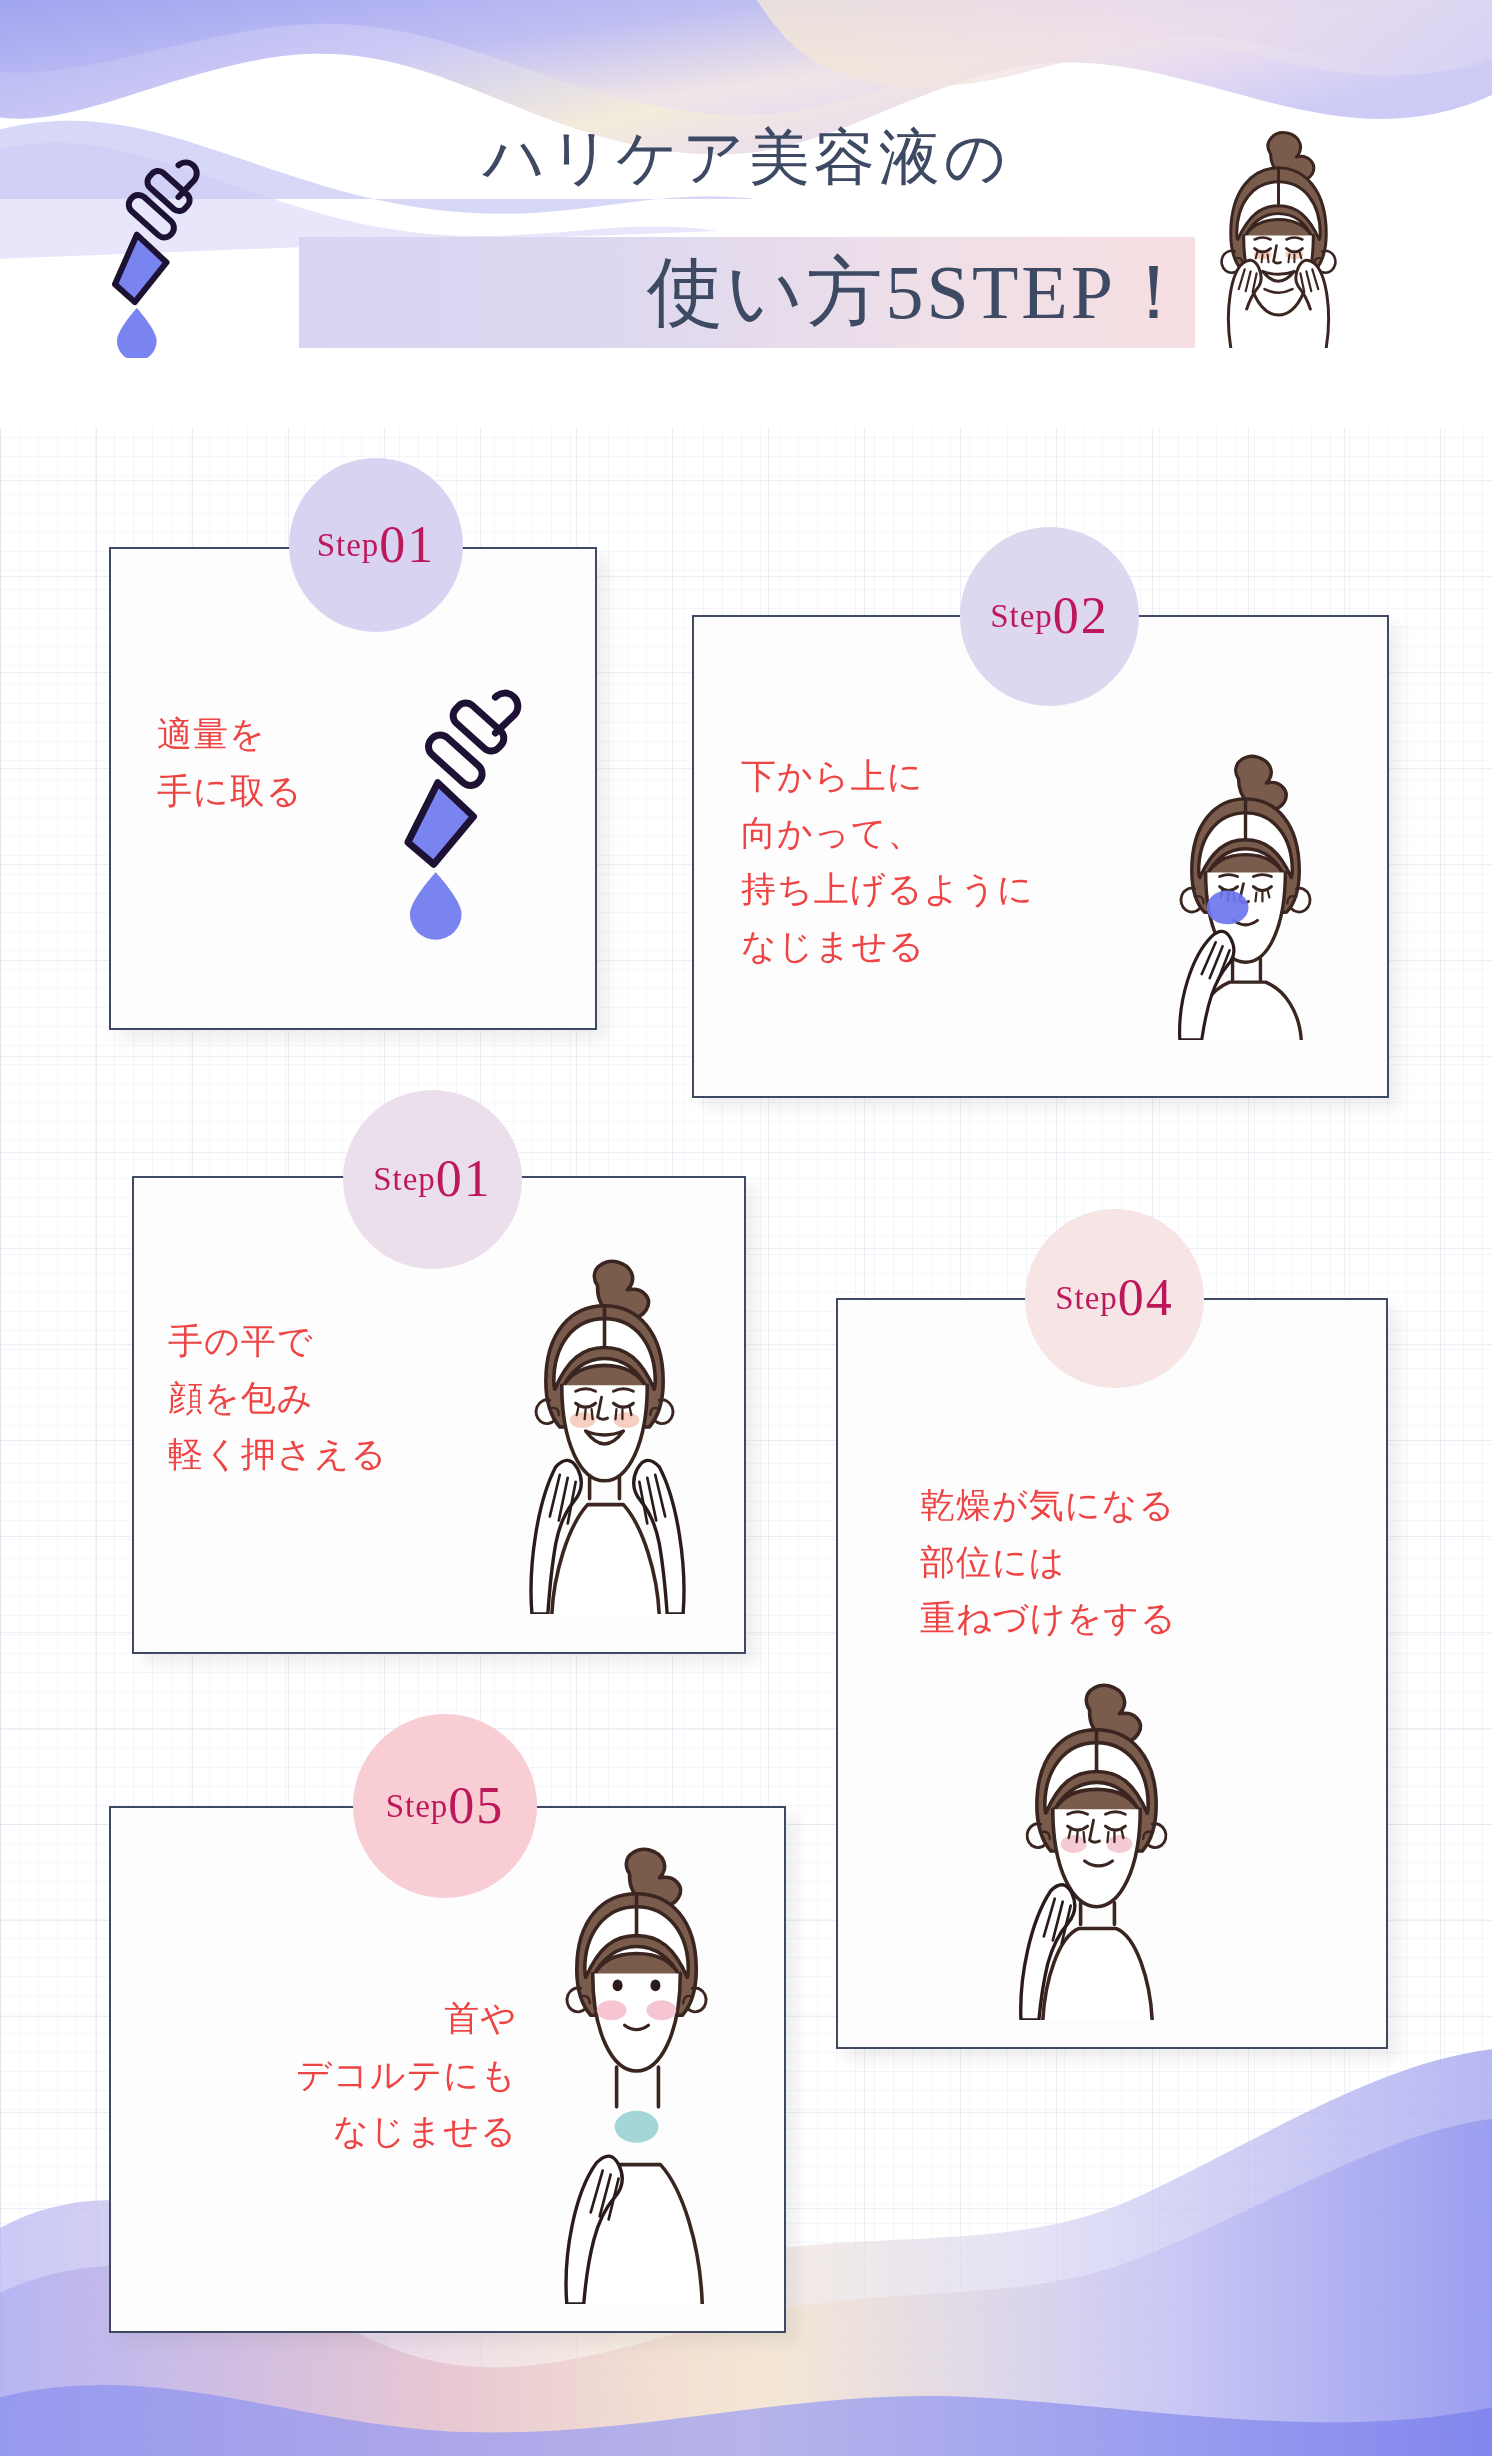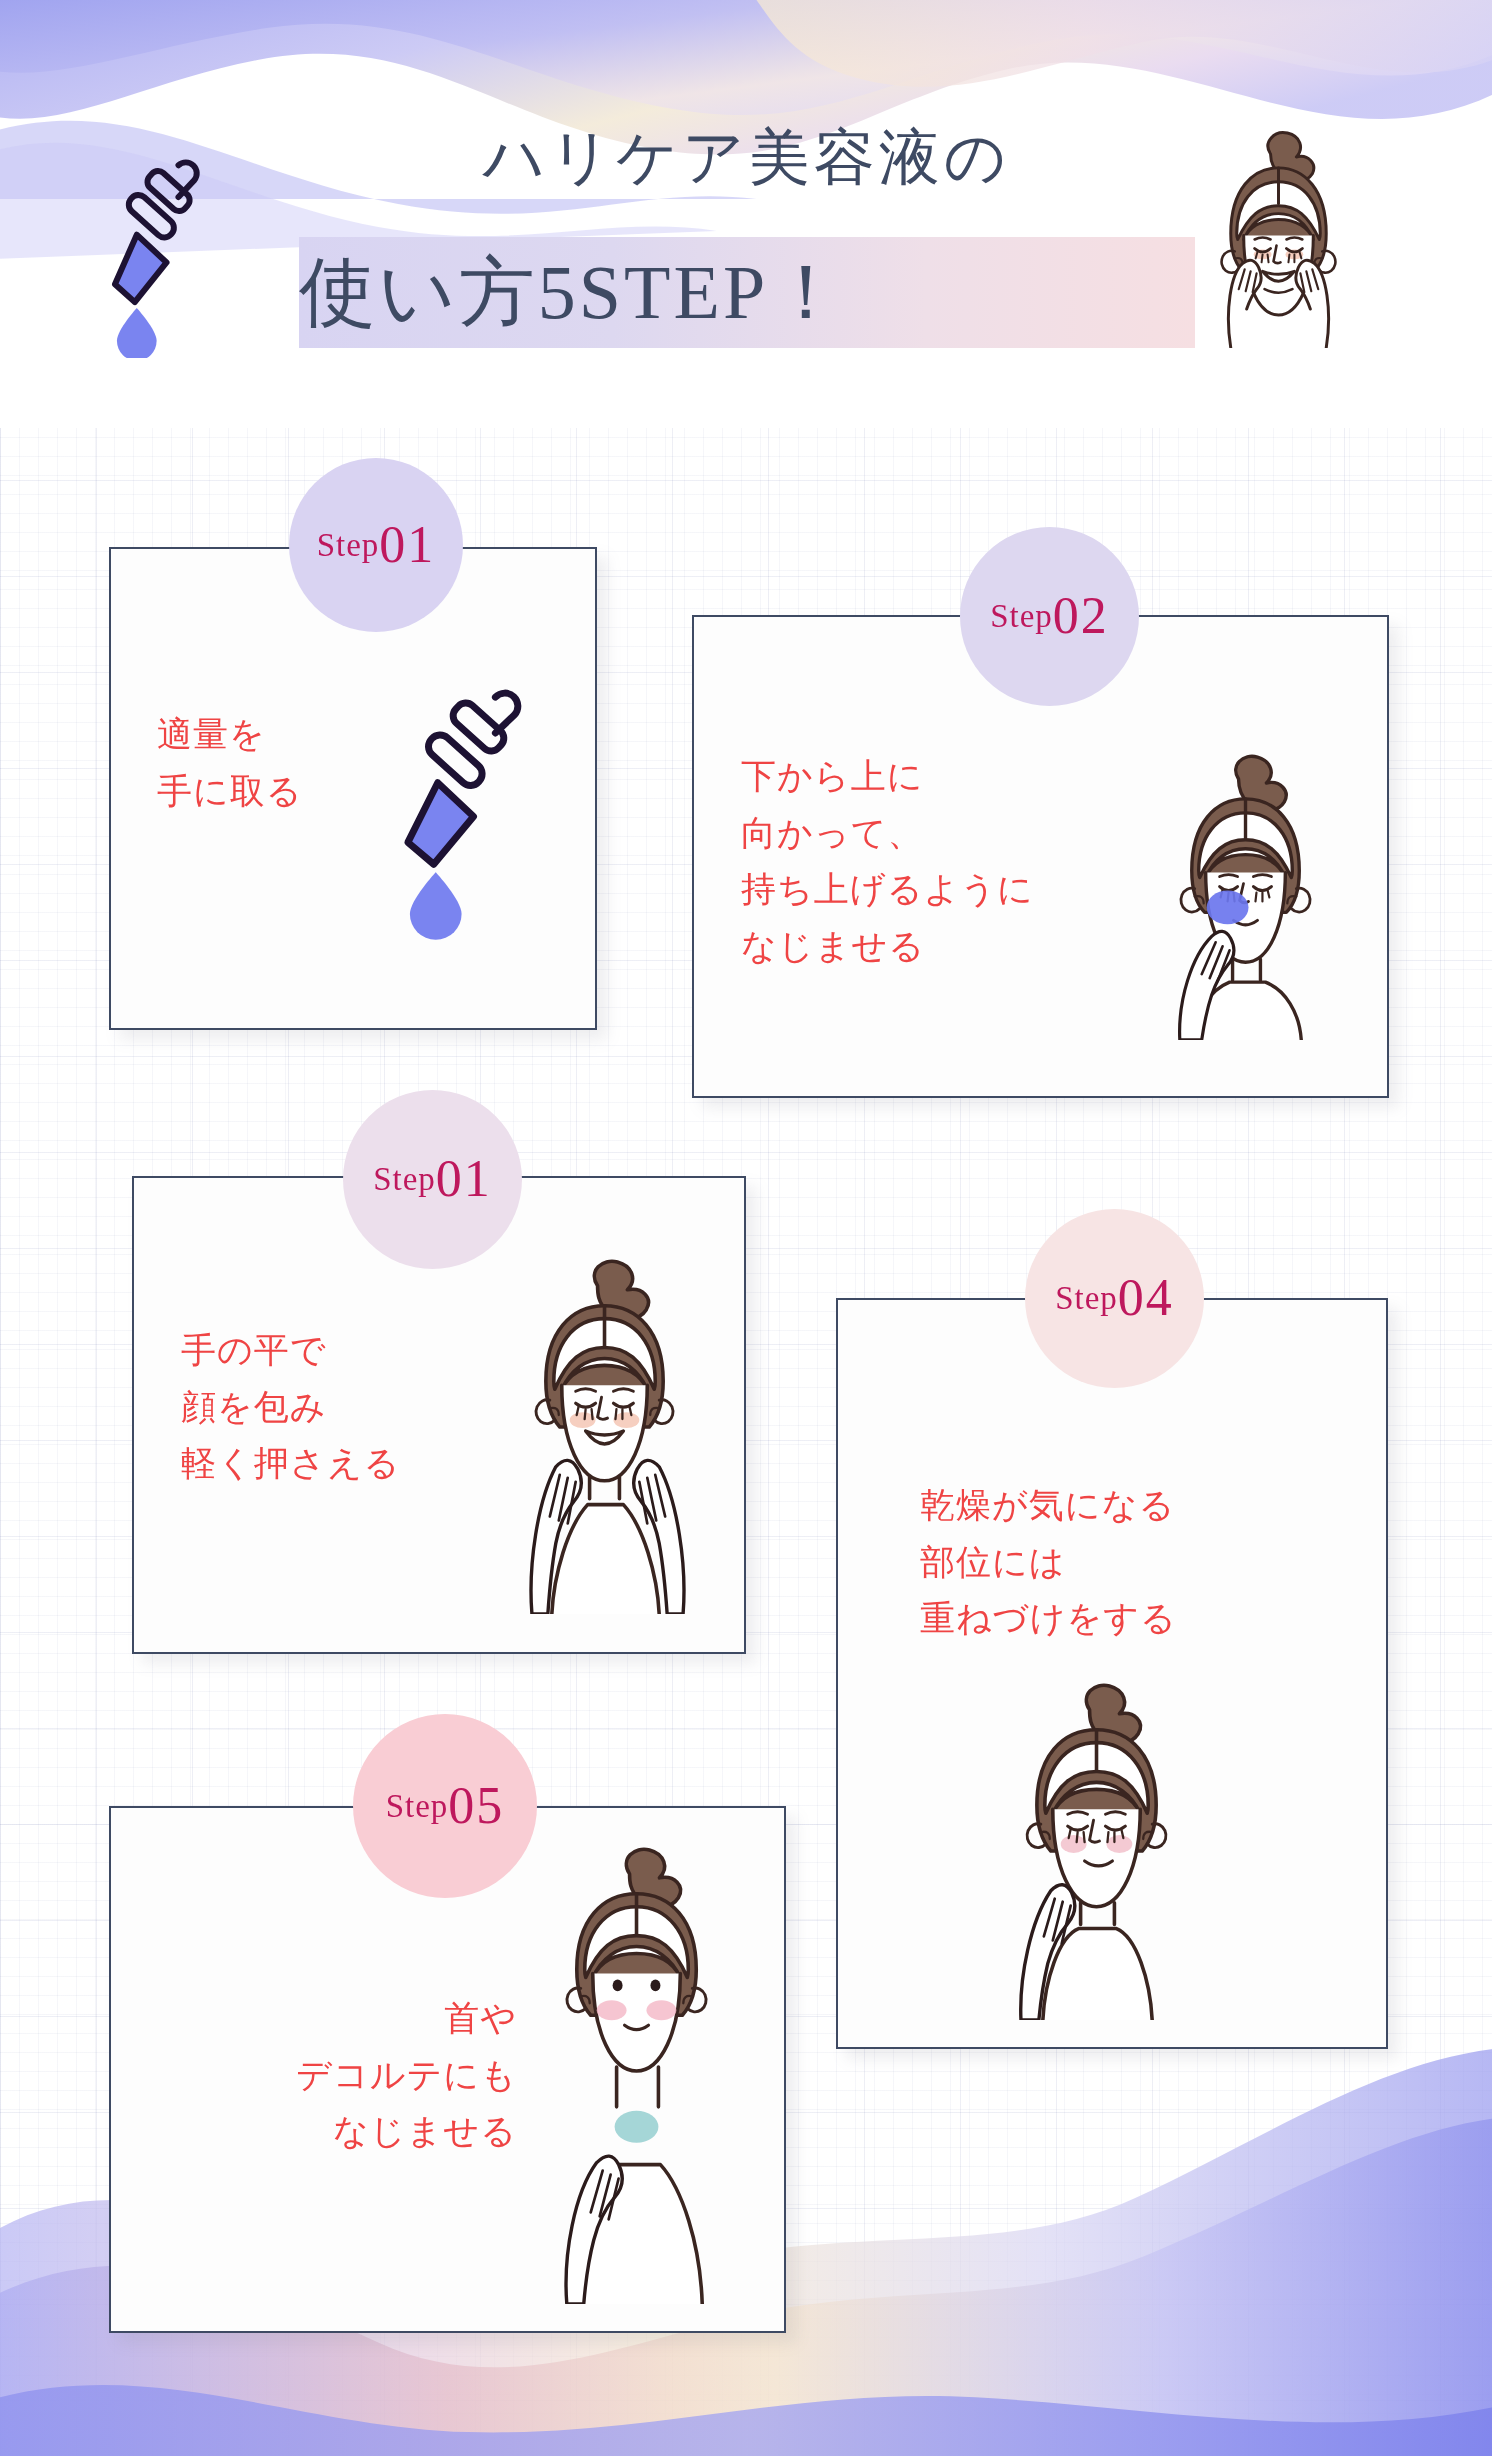--- a/index.html
+++ b/index.html
@@ -59,21 +59,21 @@
     position: absolute;
     left: 299px; top: 237px;
     width: 896px; height: 111px;
     background: linear-gradient(to right, #d8d4f2 0%, #ddd8f0 35%, #efdfe8 70%, #f6dfe2 100%);
   }
   .title-line2 {
     position: absolute;
     left: 299px; top: 237px;
     width: 896px; height: 102px;
     line-height: 111px;
-    text-align: left;
+    text-align: right;
     font-family: "Liberation Serif", "DejaVu Serif", serif;
     font-size: 76px;
     letter-spacing: 3px;
     color: #3e4a63;
     font-weight: 400;
   }
 
   .header-dropper { position: absolute; left: 109px; top: 159px; }
   .header-face { position: absolute; left: 1189px; top: 124px; }
 
@@ -287,21 +287,21 @@
   </g>
 </svg>
 
 <div class="card" style="left:132px; top:1176px; width:614px; height:478px;"></div>
 
 <div class="badge" style="left:343px; top:1090px; width:179px; height:179px; background:#ecdfec;">
   <span class="b-word">Step</span>
   <span class="b-num">01</span>
 </div>
 
-<div class="card-text" style="left:181px; top:1313px; width:318px;margin-top:9px;">手の平で
+<div class="card-text" style="left:168px; top:1313px; width:318px;">手の平で
 顔を包み
 軽く押さえる</div>
 
 <svg class="illus" style="left:488px; top:1256px;" width="239" height="358" viewBox="0 0 240 360">
   <g fill="none" stroke="#3a2520" stroke-width="3.6" stroke-linecap="round" stroke-linejoin="round">
     <path d="M110,30 C100,15 115,2 130,6 C145,10 150,24 140,34 C155,31 166,42 159,54 C151,67 130,66 120,56 C110,46 110,37 110,30 Z" fill="#7a5c4d"></path>
     <path d="M58,126 C58,76 84,50 117,50 C150,50 176,76 176,126 C176,150 169,164 162,172 L72,172 C65,164 58,150 58,126 Z" fill="#7a5c4d"></path>
     <path d="M66,126 C66,90 85,63 117,63 C149,63 168,90 168,126 C168,129 168,131 167,134 C154,104 139,92 117,92 C95,92 80,104 67,134 C66,131 66,129 66,126 Z" fill="#ffffff"></path>
     <path d="M74,134 C83,115 98,103 117,103 C136,103 151,115 160,134 C153,119 138,110 117,110 C96,110 81,119 74,134 Z" fill="#ffffff"></path>
     <path d="M74,130 C74,188 93,226 117,226 C141,226 160,188 160,130" fill="#ffffff"></path>

